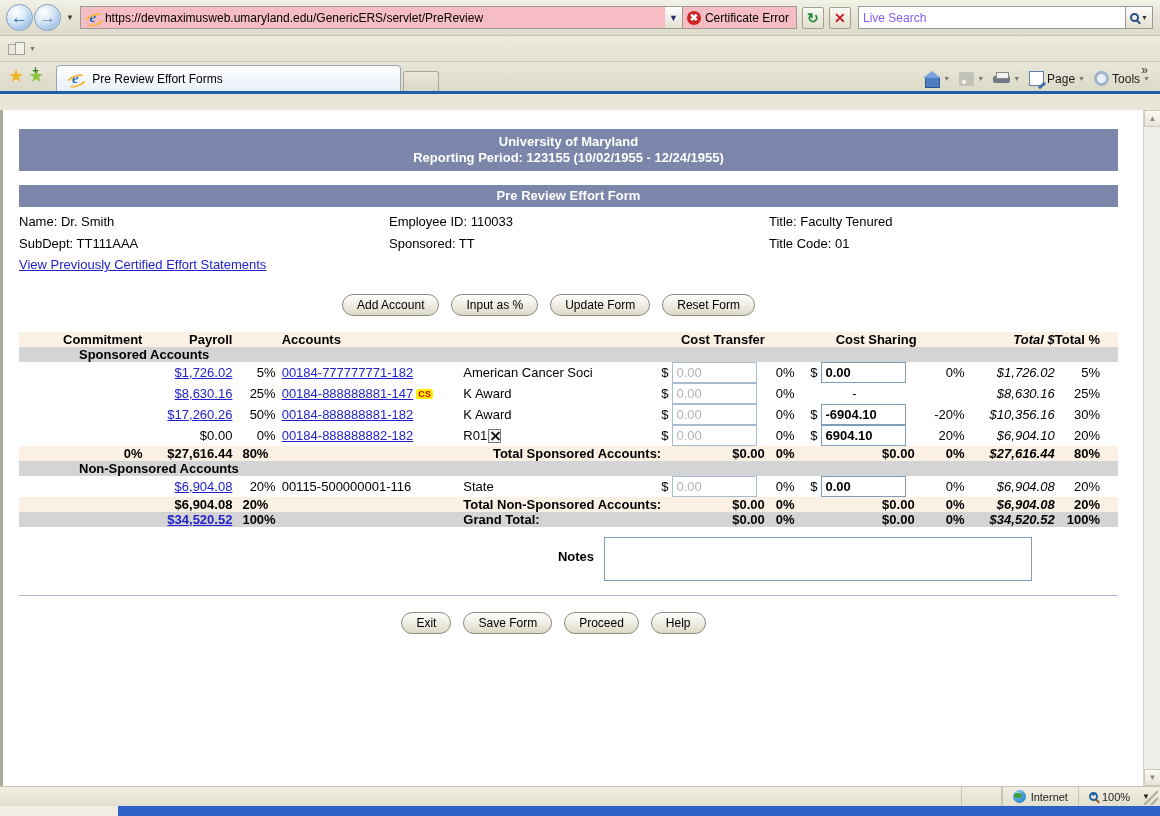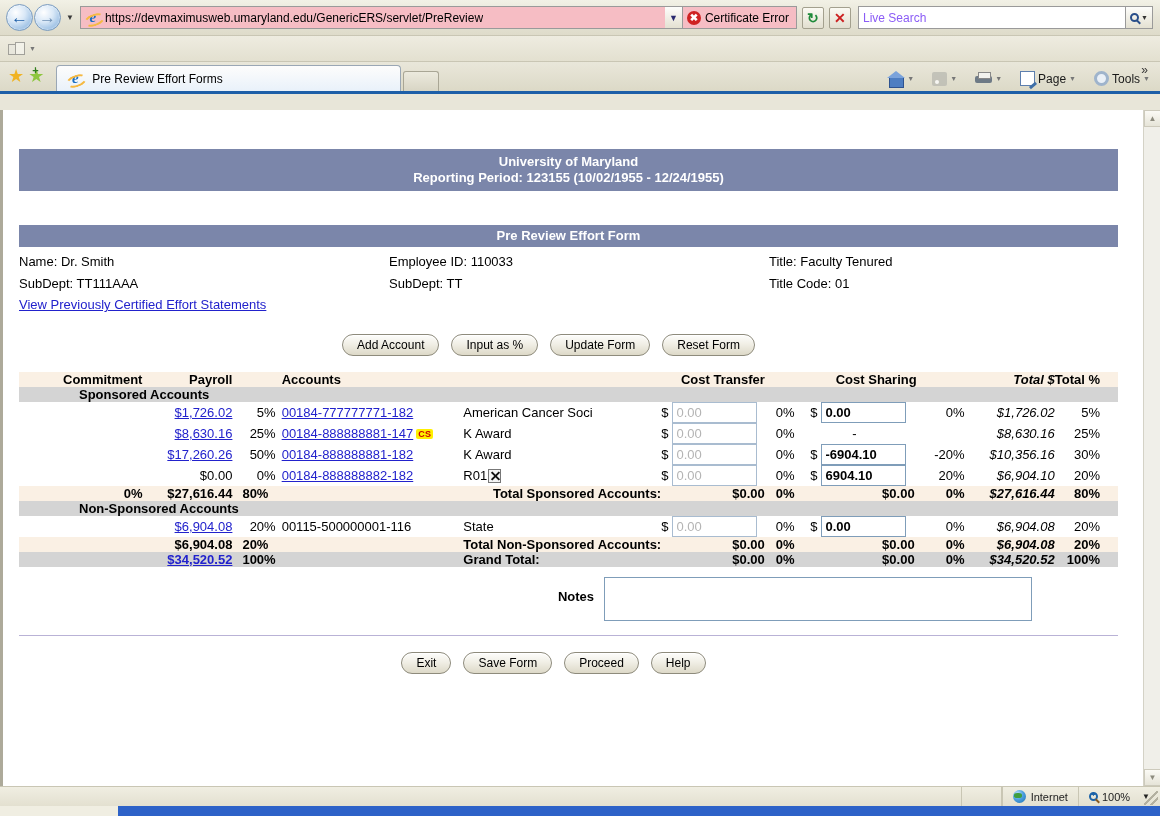--- a/index.html
+++ b/index.html
@@ -195,21 +195,21 @@
   .tab-new {
     height: 20px; width: 36px;
     margin-left: 2px;
     background: linear-gradient(to bottom, #eceade, #d8d5c4);
     border: 1px solid #a9a695;
     border-bottom: none;
     border-radius: 3px 3px 0 0;
   }
   .cmdbar-right {
     position: absolute; right: 8px; bottom: 5px;
-    display: flex; align-items: center; gap: 14px;
+    display: flex; align-items: center; gap: 5px;
     font-size: 12px; color: #1a1a1a;
   }
   .cmd-item { display: flex; align-items: center; gap: 3px; padding: 0 2px; }
   .home-ico {
     width: 16px; height: 14px; position: relative;
   }
   .home-ico::before {
     content: ""; position: absolute; left: 1px; top: 5px;
     width: 13px; height: 9px; background: #4e7ec2; border: 1px solid #2e5390;
   }
@@ -293,21 +293,20 @@
     color: #000;
   }
   .band {
     background: #7b86aa;
     color: #ffffff;
     font-weight: bold;
     text-align: center;
     font-size: 13px;
     padding: 5px 0;
     line-height: 16px;
-    margin-top: 20px;
   }
   .band.single { padding: 3px 0; }
   .spacer-12 { height: 14px; }
   .spacer-8 { height: 9px; }
 
   .info-grid {
     display: grid;
     grid-template-columns: 370px 380px auto;
     row-gap: 4px;
     padding-top: 6px;
@@ -615,21 +614,21 @@
 
         <div class="band single">
           <span>Pre Review Effort Form</span>
         </div>
 
         <div class="info-grid">
           <div>Name: Dr. Smith</div>
           <div>Employee ID: 110033</div>
           <div>Title: Faculty Tenured</div>
           <div>SubDept: TT111AAA</div>
-          <div>SubDept: TT</div>
+          <div>Sponsored: TT</div>
           <div>Title Code: 01</div>
         </div>
 
         <a class="lnk view-prev">View Previously Certified Effort Statements</a>
 
         <div class="btnrow">
           <button class="xpbtn">Add Account</button>
           <button class="xpbtn">Input as %</button>
           <button class="xpbtn">Update Form</button>
           <button class="xpbtn">Reset Form</button>

